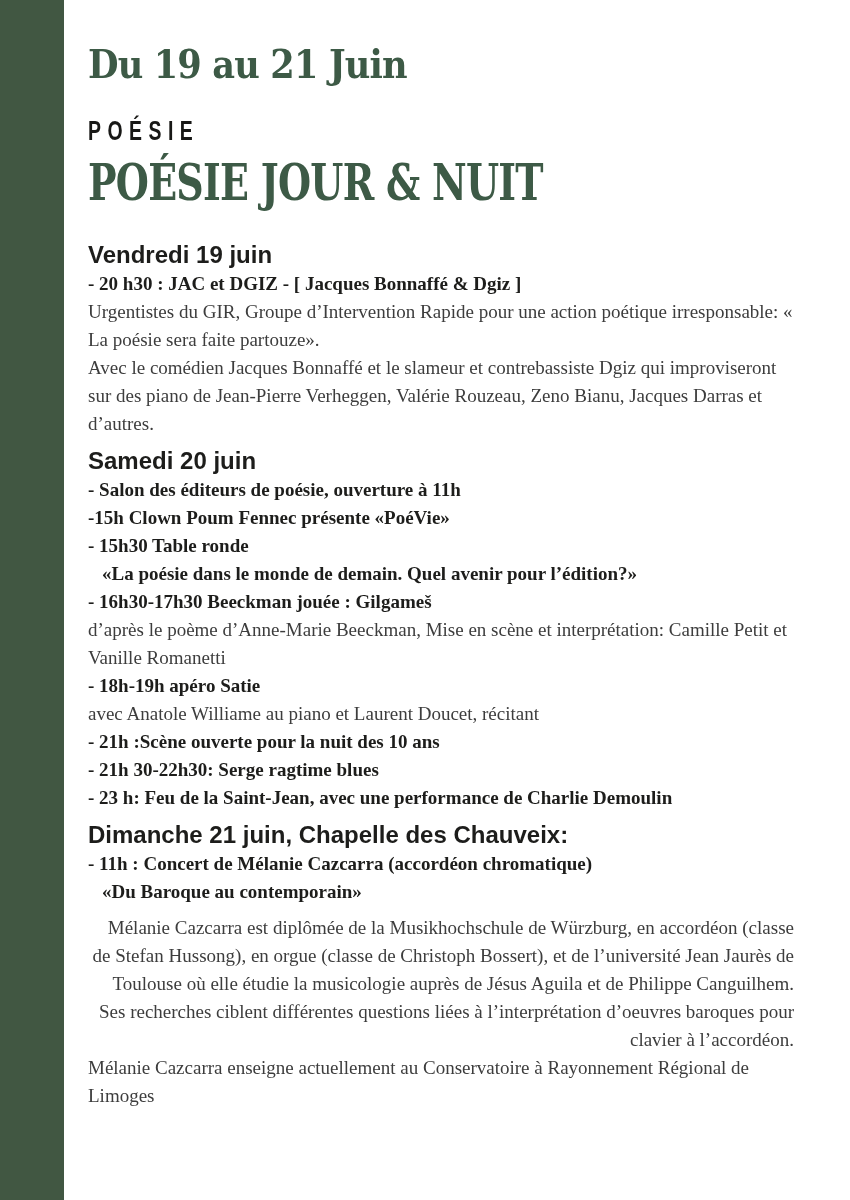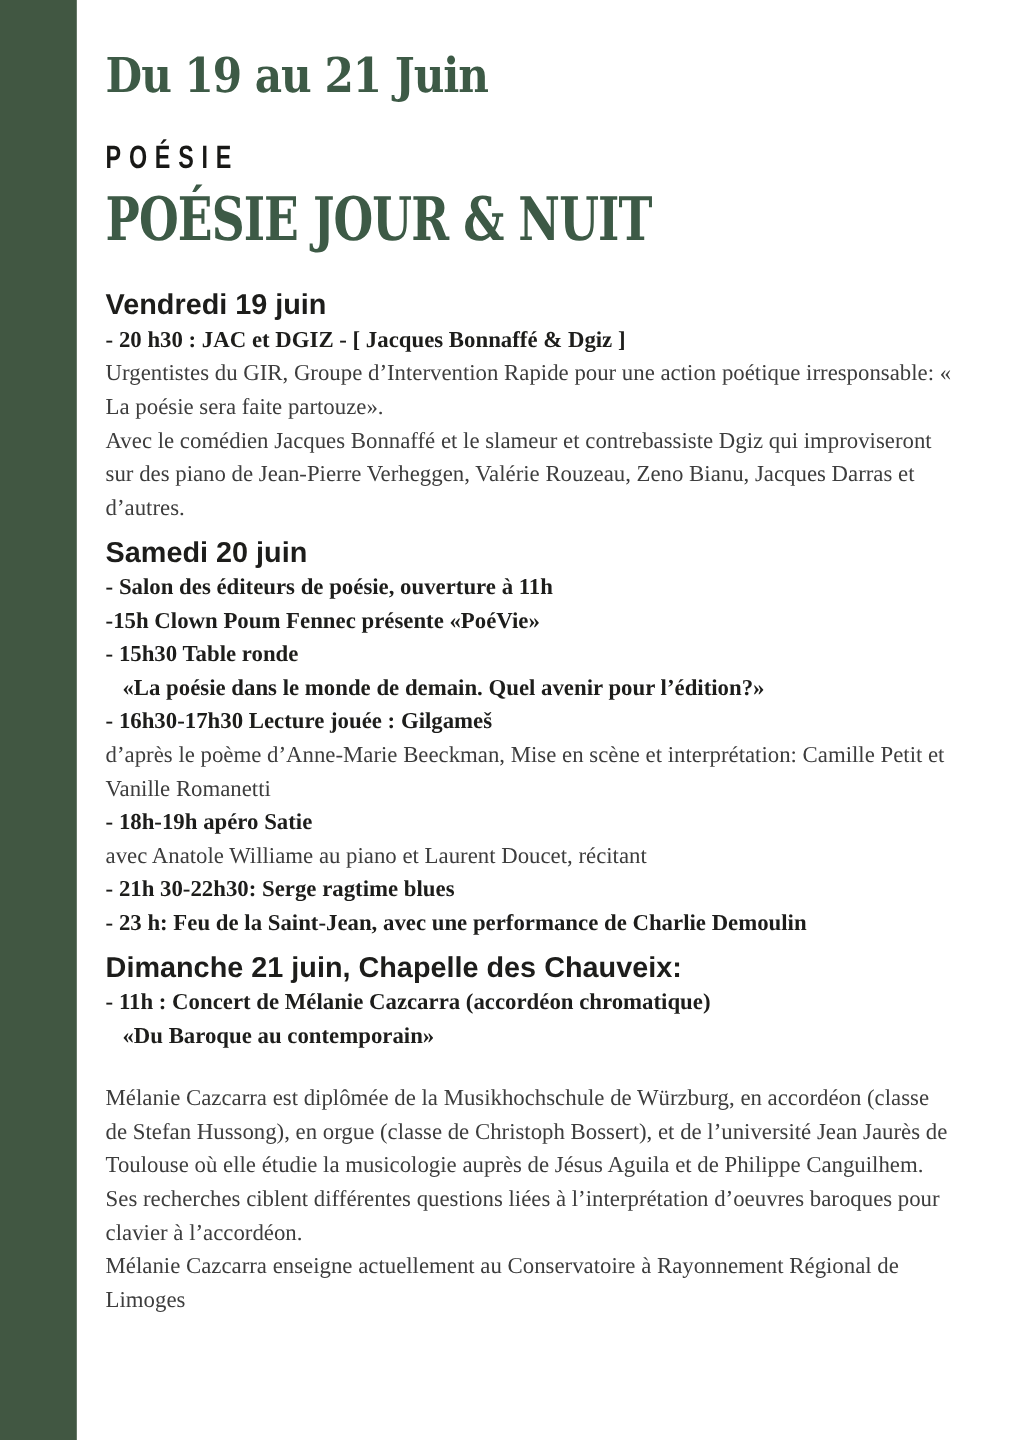--- a/index.html
+++ b/index.html
@@ -78,21 +78,21 @@
     font-size: 19px;
     line-height: 28px;
     color: #3d3d3d;
     font-family: Liberation Serif, serif;
   }
   .content p.b {
     font-weight: 700;
     color: #1d1d1b;
   }
   .content p.ind { padding-left: 14px; }
-  .content p.gap-top { margin-top: 24px; }
+  .content p.gap-top { margin-top: 8px; text-align: right; }
 </style>
 </head>
 <body>
 
 <div class="left-bar"></div>
 
 <div class="content">
 
   <h1 class="date-range">Du 19 au 21 Juin</h1>
 
@@ -106,24 +106,25 @@
     <p>Urgentistes du GIR, Groupe d’Intervention Rapide pour une action poétique irresponsable: « La poésie sera faite partouze».</p>
     <p>Avec le comédien Jacques Bonnaffé et le slameur et contrebassiste Dgiz qui improviseront sur des piano de Jean-Pierre Verheggen, Valérie Rouzeau, Zeno Bianu, Jacques Darras et d’autres.</p>
   </section>
 
   <section class="day">
     <h3>Samedi 20 juin</h3>
     <p class="b">- Salon des éditeurs de poésie, ouverture à 11h</p>
     <p class="b">-15h Clown Poum Fennec présente «PoéVie»</p>
     <p class="b">- 15h30 Table ronde</p>
     <p class="b ind">«La poésie dans le monde de demain. Quel avenir pour l’édition?»</p>
-    <p class="b">- 16h30-17h30 Lecture jouée : Gilgameš</p>
+    <p class="b">- 16h30-17h30 Beeckman jouée : Gilgameš</p>
     <p>d’après le poème d’Anne-Marie Beeckman, Mise en scène et interprétation: Camille Petit et Vanille Romanetti</p>
     <p class="b">- 18h-19h apéro Satie</p>
     <p>avec Anatole Williame au piano et Laurent Doucet, récitant</p>
+    <p class="b">- 21h :Scène ouverte pour la nuit des 10 ans</p>
     <p class="b">- 21h 30-22h30: Serge ragtime blues</p>
     <p class="b">- 23 h: Feu de la Saint-Jean, avec une performance de Charlie Demoulin</p>
   </section>
 
   <section class="day">
     <h3>Dimanche 21 juin, Chapelle des Chauveix:</h3>
     <p class="b">- 11h : Concert de Mélanie Cazcarra (accordéon chromatique)</p>
     <p class="b ind">«Du Baroque au contemporain»</p>
     <p class="gap-top">Mélanie Cazcarra est diplômée de la Musikhochschule de Würzburg, en accordéon (classe de Stefan Hussong), en orgue (classe de Christoph Bossert), et de l’université Jean Jaurès de Toulouse où elle étudie la musicologie auprès de Jésus Aguila et de Philippe Canguilhem. Ses recherches ciblent différentes questions liées à l’interprétation d’oeuvres baroques pour clavier à l’accordéon.</p>
     <p>Mélanie Cazcarra enseigne actuellement au Conservatoire à Rayonnement Régional de Limoges</p>

